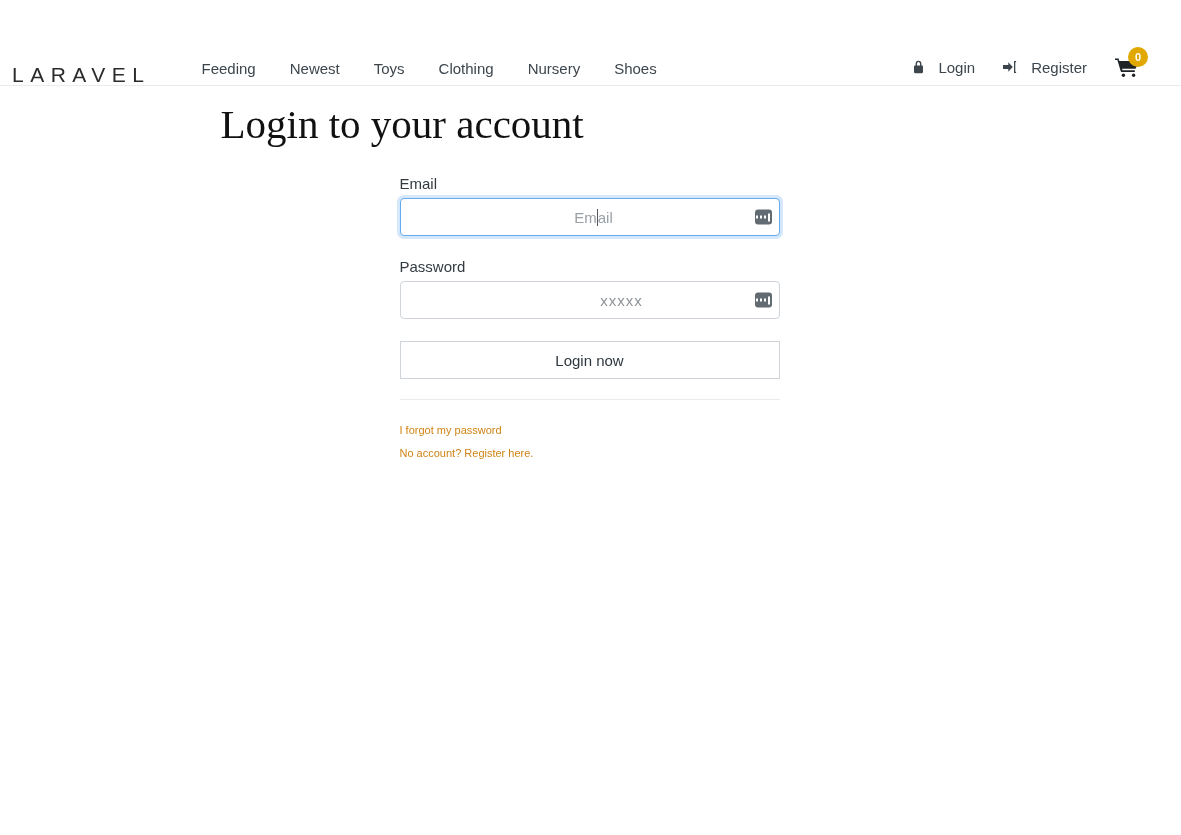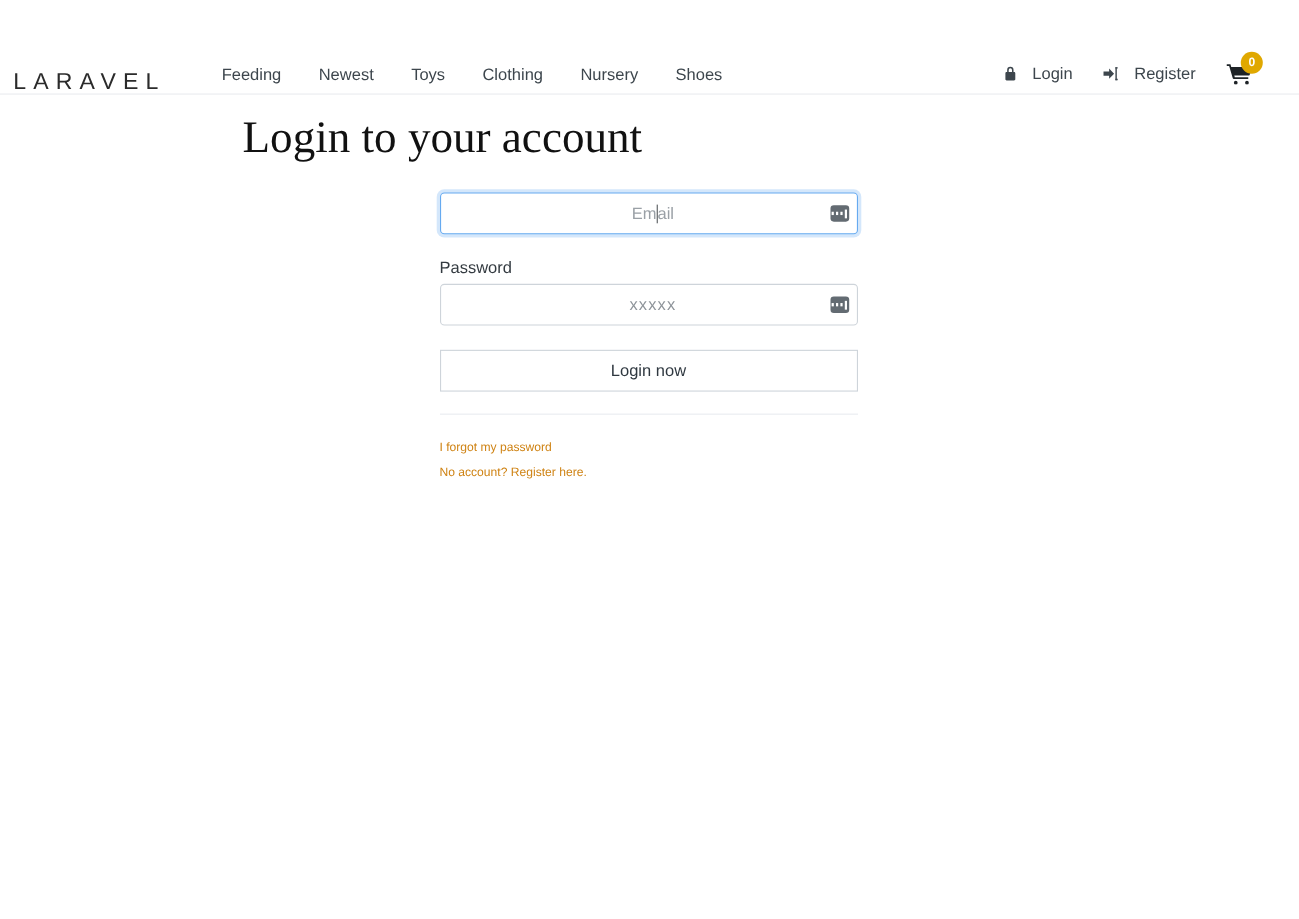--- a/index.html
+++ b/index.html
@@ -158,21 +158,21 @@
     width: 380px;
     height: 38px;
     display: flex;
     align-items: center;
     justify-content: center;
     font-size: 15px;
     color: #9aa0a6;
     pointer-events: none;
     letter-spacing: 0px;
   }
-  .placeholder-text.pw { color: #8e949a; letter-spacing: 1px; }
+  .placeholder-text.pw { color: #8e949a; letter-spacing: 1px; margin-left: 28px; }
   .caret {
     display: inline-block;
     width: 1px;
     height: 17px;
     background: #55595d;
     vertical-align: middle;
     margin: 0 0px;
   }
 
   .autofill-btn {
@@ -285,20 +285,21 @@
   </div>
 </nav>
 
 <div class="page">
   <div class="container">
 
     <h1 class="page-title">Login to your account</h1>
 
     <form class="form-col">
 
+      <label class="field-label">Email</label>
       <div class="input-wrap">
         <input class="form-input focused" type="text" placeholder="" style="">
         <span class="placeholder-text">
           <span>Em</span>
             <span class="caret"></span>
             <span>ail</span>
         </span>
         <span class="autofill-btn">
           <i></i>
           <i></i>

